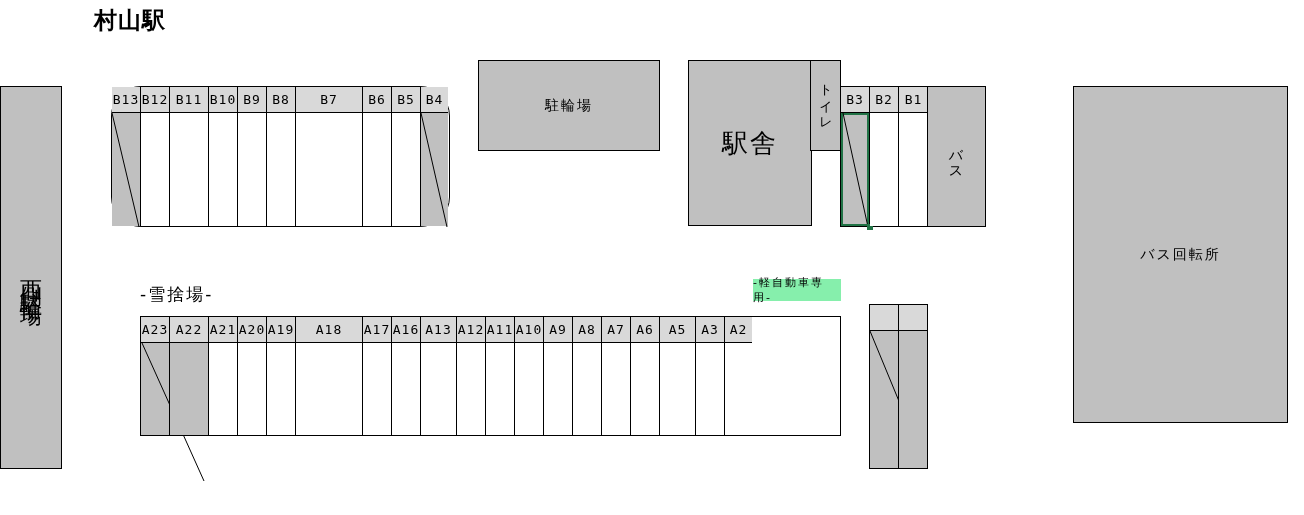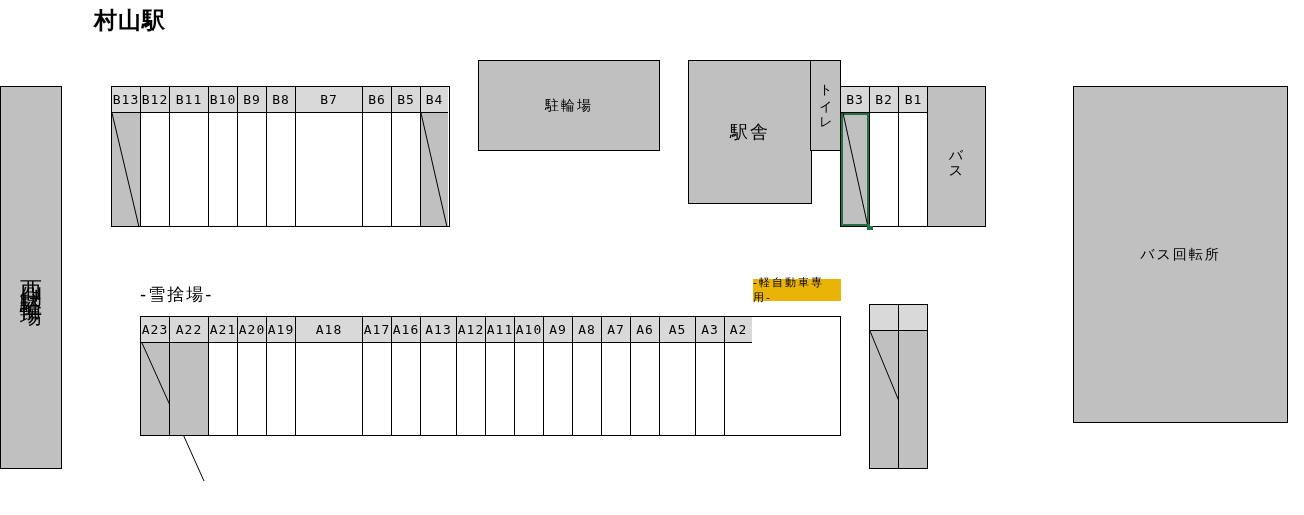--- a/index.html
+++ b/index.html
@@ -12,34 +12,34 @@
   .row { border:1.5px solid #000; display:flex; }
   .slot { position:relative; border-right:1.5px solid #000; box-sizing:border-box; display:flex; flex-direction:column; }
   .slot:last-child { border-right:none; }
   .hdr { height:26px; background:#d9d9d9; border-bottom:1.5px solid #000; box-sizing:border-box;
          font-family:"DejaVu Sans Mono", "Liberation Mono", monospace; font-size:13px; letter-spacing:1px;
          display:flex; align-items:center; justify-content:center; white-space:nowrap; overflow:hidden; }
   .body { flex:1; background:#ffffff; position:relative; }
   .body.closed { background:#c0c0c0; }
   svg.diag { position:absolute; left:0; top:0; pointer-events:none; overflow:visible; }
   .label-small { font-size:17px; }
-  .yellow { background:#eab308; font-size:11px; letter-spacing:2px; display:flex; align-items:center; justify-content:center; }
+  .yellow { background:#86efac; font-size:11px; letter-spacing:2px; display:flex; align-items:center; justify-content:center; }
   .selected { outline:2px solid #217346; outline-offset:-2px; }
   .sel-handle { position:absolute; width:6px; height:6px; background:#217346; }
 </style>
 </head>
 <body>
 
 <div class="abs title">村山駅</div>
 
 <div class="abs box" style="left:0;top:86px;width:62px;height:383px;">
   <span class="vtext" style="font-size:22px;">西側駐輪場</span>
 </div>
 
-<div class="abs row" style="left:111px;top:86px;width:339px;height:141px;">
+<div class="abs row" style="left:111px;top:86px;width:339px;height:141px;border-radius:30px;">
   <div class="slot" style="width:29px">
     <div class="hdr">B13</div>
     <div class="body closed">
       <svg class="diag" width="29" height="114">
           <line x1="0" y1="0" x2="27" y2="114" stroke="#000" stroke-width="1"></line>
         </svg>
     </div>
   </div>
   <div class="slot" style="width:29px">
     <div class="hdr">B12</div>
@@ -80,21 +80,21 @@
           <line x1="0" y1="0" x2="26" y2="114" stroke="#000" stroke-width="1"></line>
         </svg>
     </div>
   </div>
 </div>
 
 <div class="abs box" style="left:478px;top:60px;width:182px;height:91px;font-size:14px;letter-spacing:2px;">
   <span>駐輪場</span>
 </div>
 
-<div class="abs box" style="left:688px;top:60px;width:124px;height:144px;font-size:18px;letter-spacing:2px;">
+<div class="abs box" style="left:688px;top:60px;width:124px;height:166px;font-size:26px;letter-spacing:2px;">
   <span>駅舎</span>
 </div>
 
 <div class="abs box" style="left:810px;top:60px;width:31px;height:91px;align-items:flex-start;padding-top:14px;font-size:13px;">
   <span class="vtext" style="letter-spacing:2px;">トイレ</span>
 </div>
 
 <div class="abs row" style="left:840px;top:86px;width:89px;height:141px;">
   <div class="slot" style="width:29px">
     <div class="hdr">B3</div>

